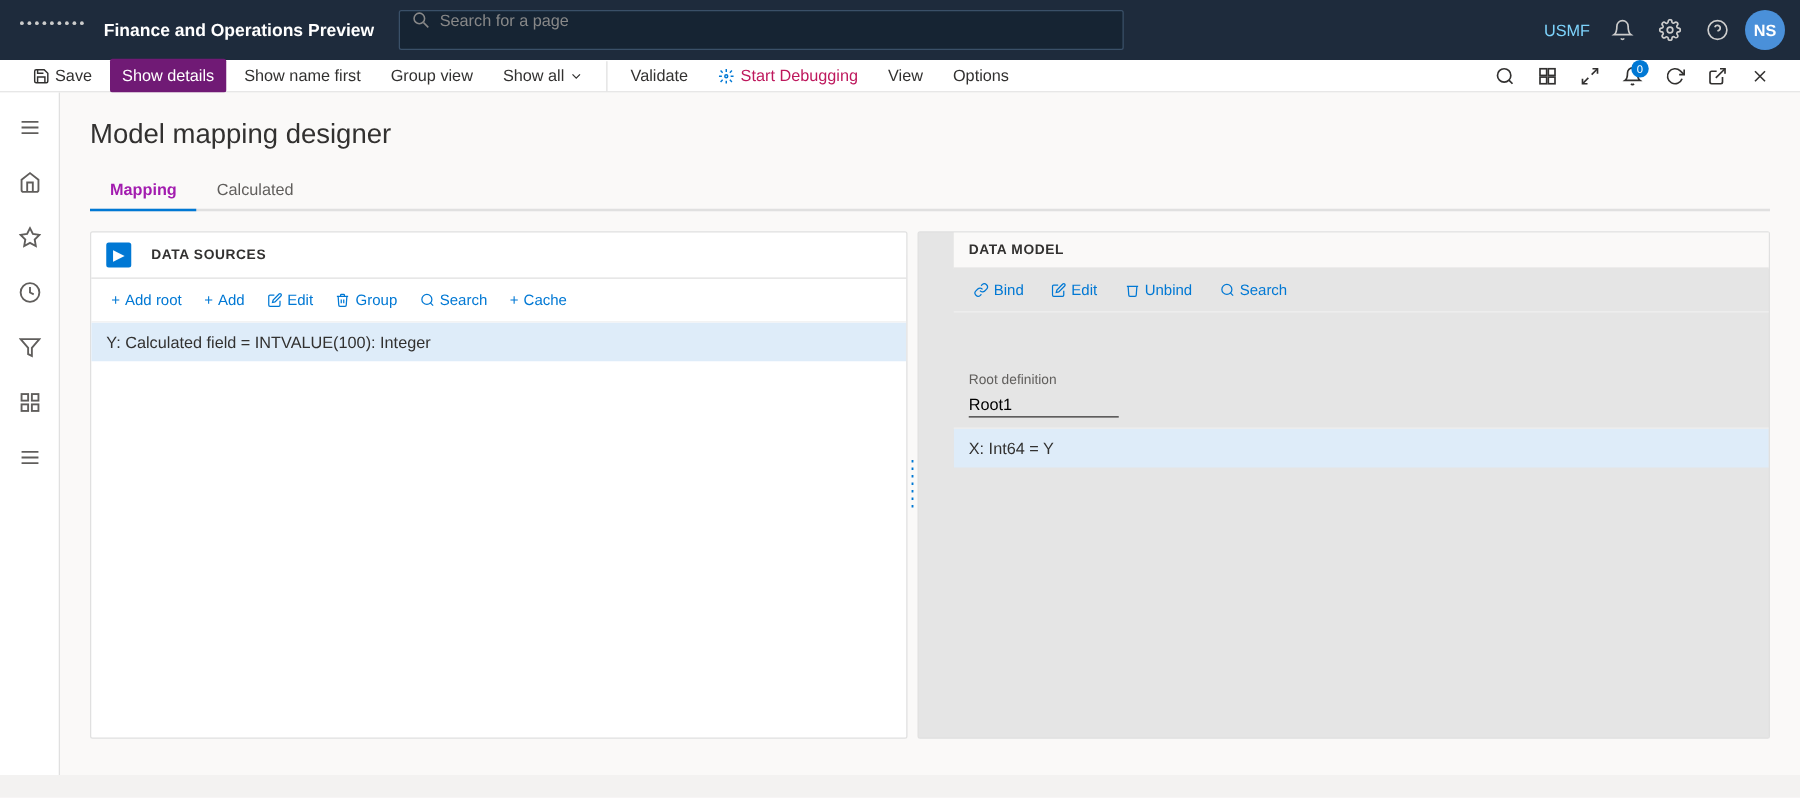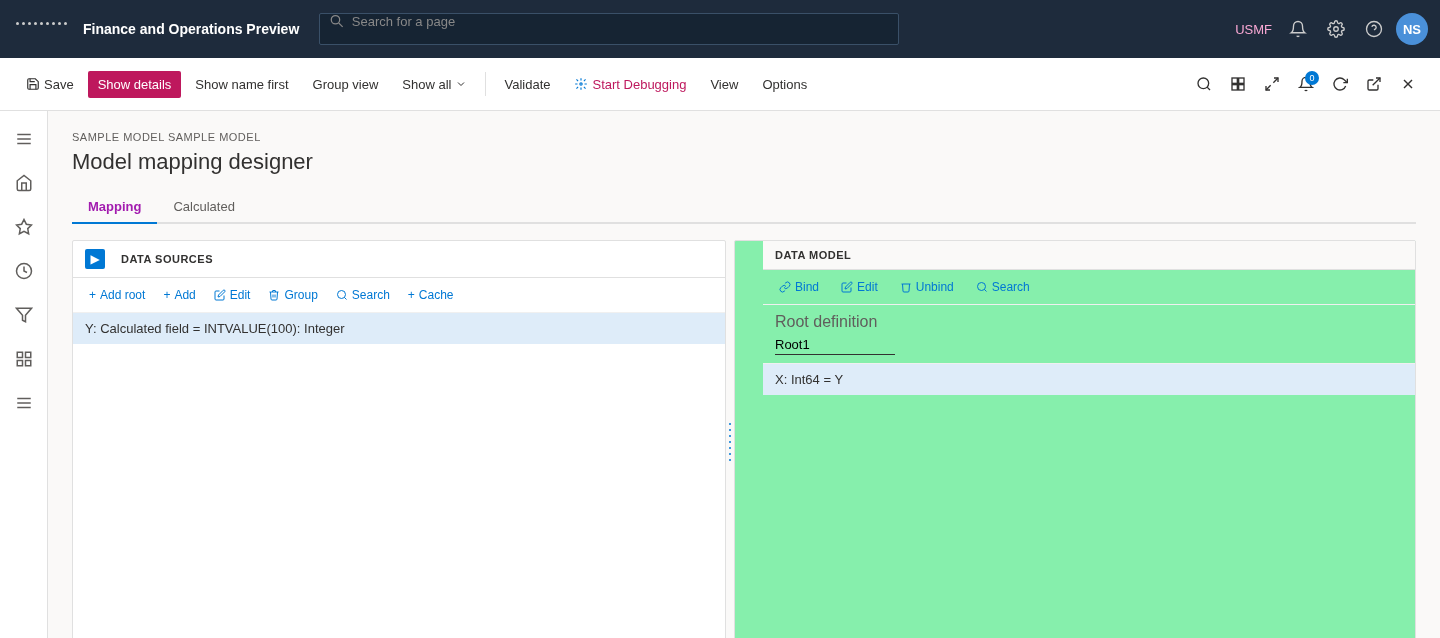--- a/index.html
+++ b/index.html
@@ -3,21 +3,21 @@
   <meta charset="utf-8">
   <style>
     * { box-sizing: border-box; margin: 0; padding: 0; font-family: 'Segoe UI', sans-serif; }
     body { width: 1440px; height: 638px; overflow: hidden; background: #f3f2f1; }
 
     
     .top-nav {
       display: flex;
       align-items: center;
       background: #1e2b3c;
-      height: 58px;
+      height: 48px;
       padding: 0 12px;
       gap: 12px;
     }
     .top-nav-grid {
       display: grid;
       grid-template-columns: 3px 3px 3px 3px 3px 3px 3px 3px 3px;
       grid-template-rows: 3px 3px 3px;
       gap: 3px;
       cursor: pointer;
       padding: 4px;
@@ -70,21 +70,21 @@
       justify-content: center;
       width: 32px;
       height: 32px;
       border-radius: 2px;
       cursor: pointer;
       color: #ccc;
       font-size: 16px;
       position: relative;
     }
     .usmf-label {
-      color: #f9a8d4;
+      color: #7dd3fc;
       font-size: 13px;
       margin-right: 4px;
     }
     .avatar {
       width: 32px;
       height: 32px;
       border-radius: 50%;
       background: #4a90d9;
       display: flex;
       align-items: center;
@@ -108,38 +108,38 @@
       align-items: center;
       justify-content: center;
     }
 
     
     .toolbar {
       display: flex;
       align-items: center;
       background: #fff;
       border-bottom: 1px solid #e0e0e0;
-      height: 53px;
+      height: 26px;
       padding: 0 16px;
       gap: 4px;
     }
     .toolbar-btn {
       display: flex;
       align-items: center;
       gap: 4px;
       padding: 6px 10px;
       border: none;
       background: transparent;
       cursor: pointer;
       font-size: 13px;
       color: #323130;
       border-radius: 2px;
     }
     .toolbar-btn.primary {
-      background: #be185d;
+      background: #701a75;
       color: #fff;
       align-items: center;
     }
     .toolbar-separator {
       width: 1px;
       height: 24px;
       background: #e0e0e0;
       margin: 0 4px;
     }
     .toolbar-icon-only {
@@ -249,21 +249,21 @@
       align-items: center;
       justify-content: center;
       cursor: col-resize;
       color: #0078d4;
       font-size: 18px;
       user-select: none;
     }
     .panel-right {
       flex: 1;
       border: 1px solid #e0e0e0;
-      background: #86efac;
+      background: #e5e5e5;
       border-radius: 2px;
       display: flex;
       flex-direction: column;
       padding-left: 28px;
     }
     .panel-header {
       padding: 8px 12px;
       font-size: 11px;
       font-weight: 600;
       color: #323130;
@@ -304,23 +304,24 @@
     .data-row.selected {
       background: #deecf9;
     }
 
     
     .right-panel-section {
       padding: 8px 12px;
       border-bottom: 1px solid #f0f0f0;
     }
     .root-def-label {
-      font-size: 16px;
+      font-size: 11px;
       color: #605e5c;
       margin-bottom: 4px;
+      margin-top: 40px;
     }
     .root-def-input {
       border: none;
       border-bottom: 1px solid #323130;
       font-size: 13px;
       outline: none;
       padding: 2px 0;
       width: 120px;
       background: transparent;
     }
@@ -530,21 +531,20 @@
     <div class="sidebar-icon">
       <svg width="18" height="18" viewBox="0 0 24 24" fill="none" stroke="#605e5c" stroke-width="2">
         <line x1="3" y1="6" x2="21" y2="6"></line>
           <line x1="3" y1="12" x2="21" y2="12"></line>
           <line x1="3" y1="18" x2="21" y2="18"></line>
       </svg>
     </div>
   </div>
 
   <div class="content-area">
-    <div class="breadcrumb">SAMPLE MODEL SAMPLE MODEL</div>
     <div class="page-title">Model mapping designer</div>
 
     <div class="tabs">
       <div class="tab active">Mapping</div>
       <div class="tab">Calculated</div>
     </div>
 
     <div class="panels">
 
       <div class="panel-left">

